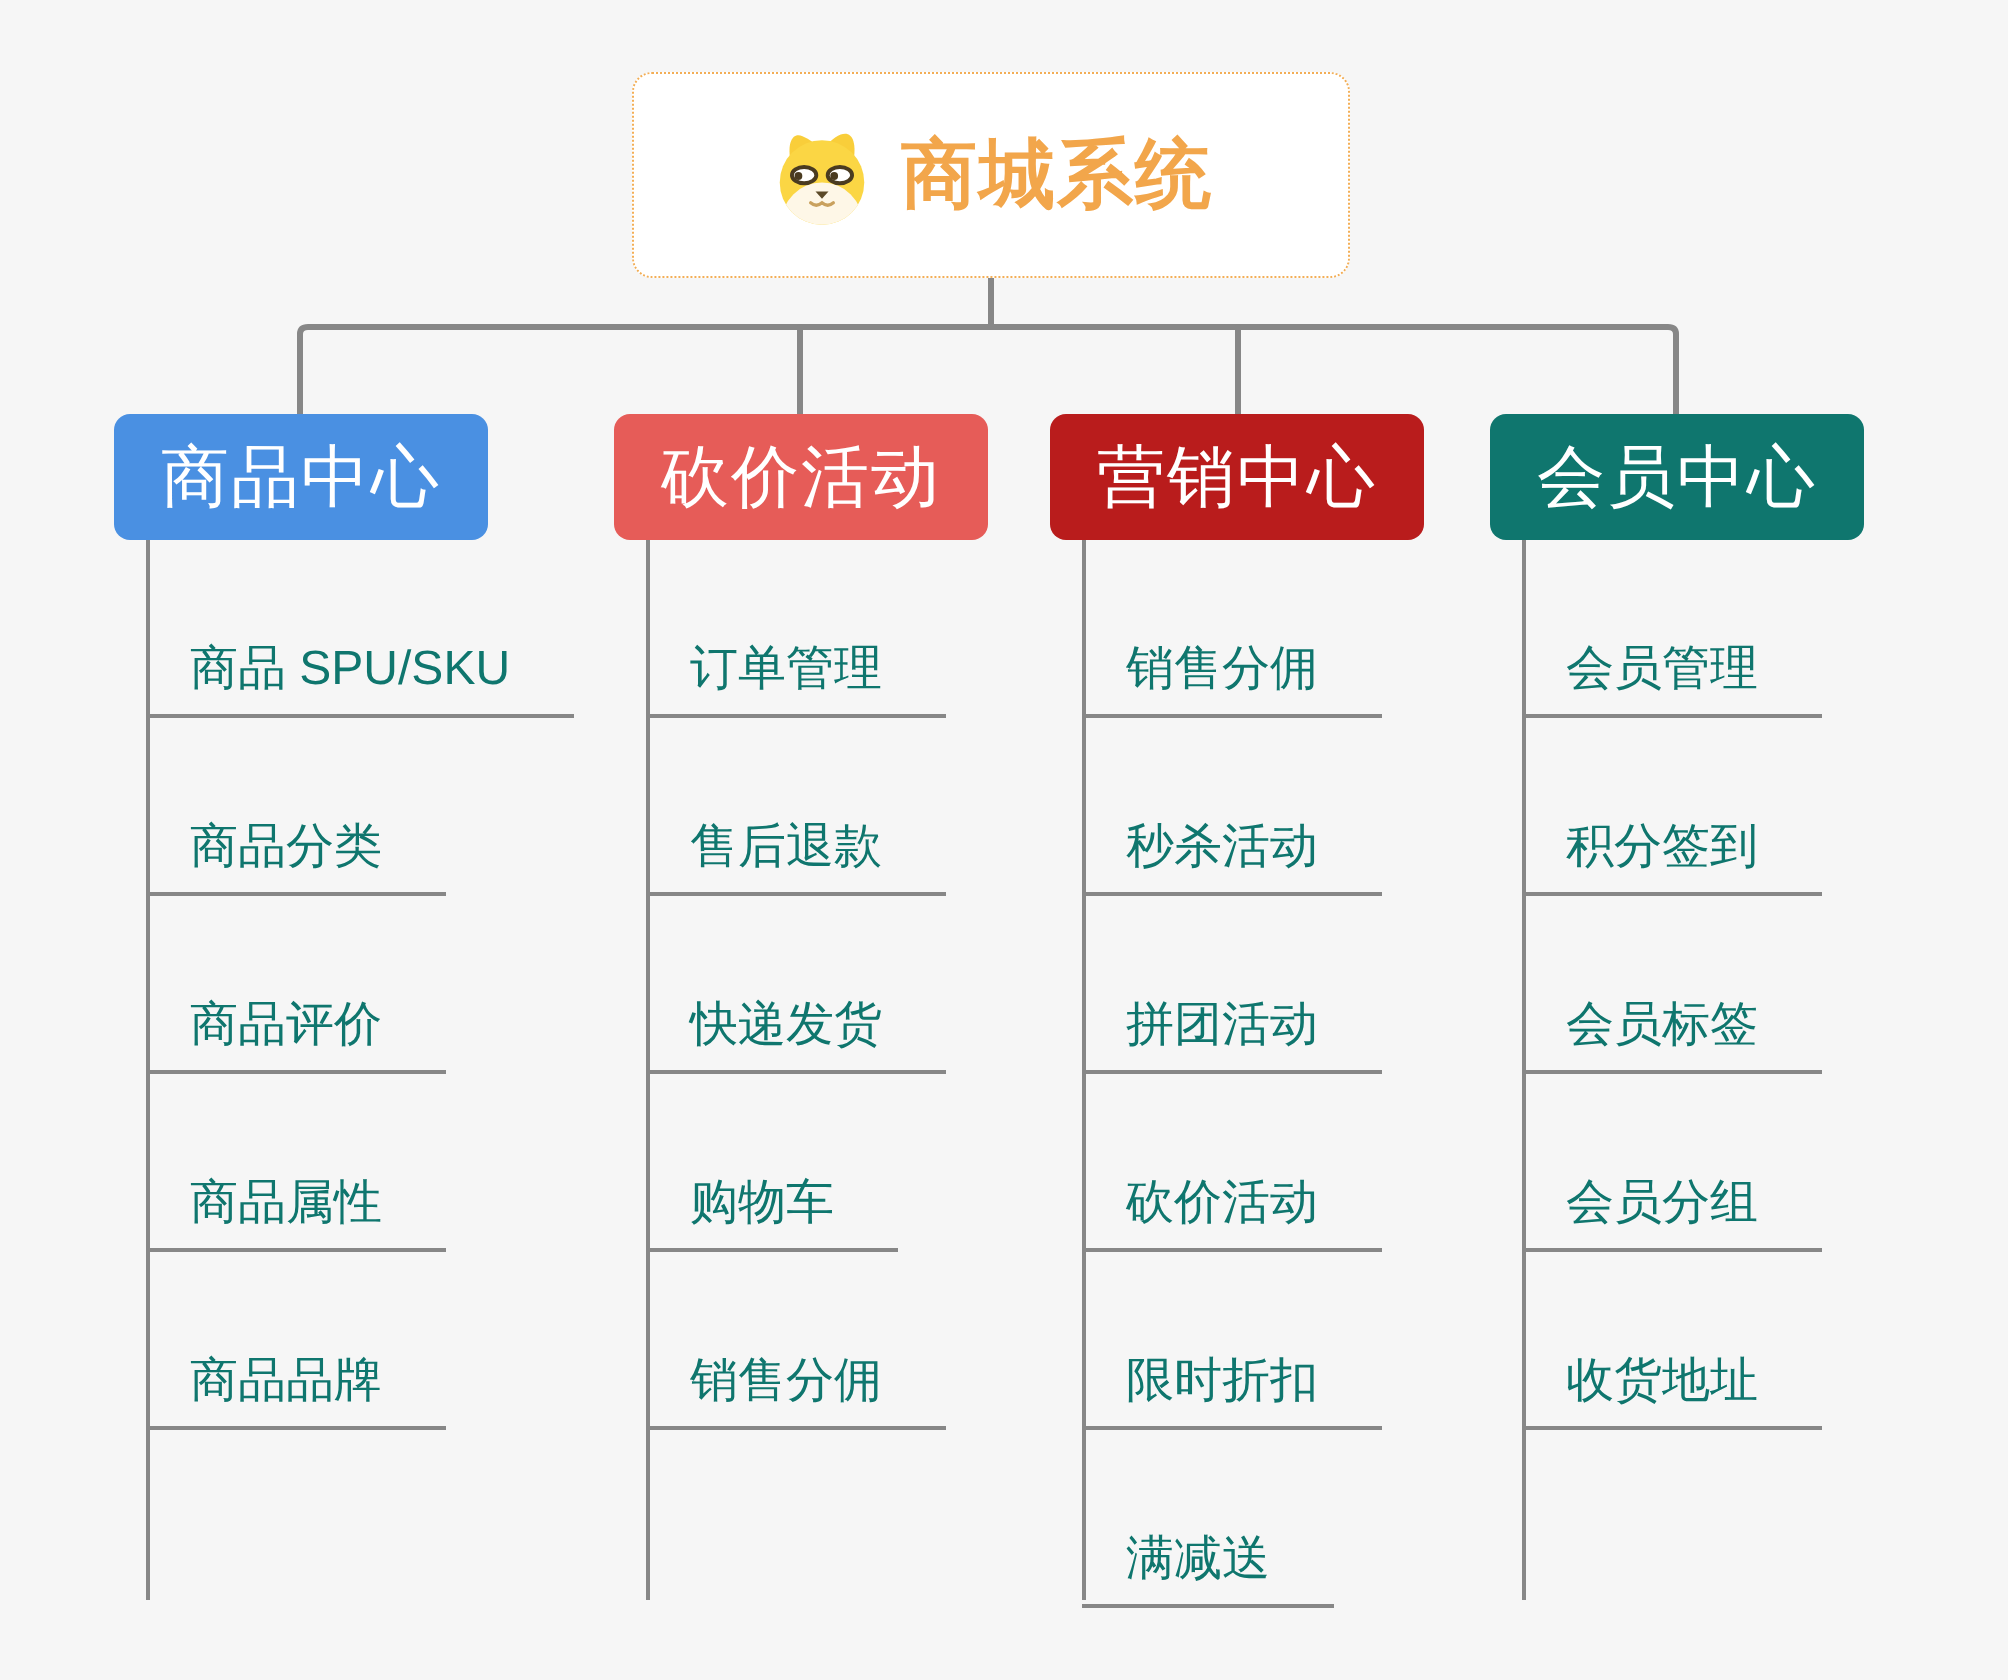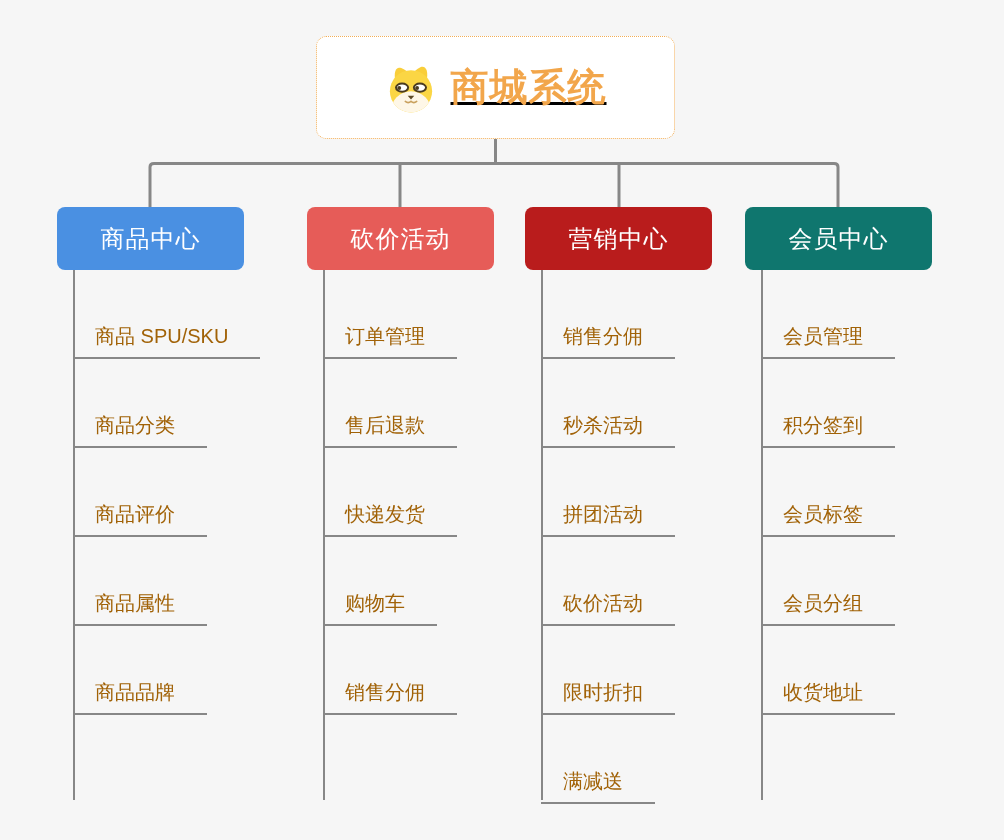--- a/index.html
+++ b/index.html
@@ -19,60 +19,59 @@
     width: 359px; height: 103px;
     box-sizing: border-box;
     background: #FFFFFF;
     border: 1px dotted #F3AE56;
     border-radius: 10px;
     display: flex;
     align-items: center;
     justify-content: center;
     gap: 14px;
     z-index: 2;
-    text-decoration: underline;
   }
   .root-title {
     font-size: 38px;
     font-weight: bold;
     color: #F2A64B;
     letter-spacing: 1px;
     white-space: nowrap;
   }
   .doge { width: 52px; height: 52px; flex: 0 0 auto; }
 
   .branch { position: absolute; top: 207px; width: 187px; z-index: 2; }
   .b0 { left: 57px; }
   .b1 { left: 307px; }
   .b2 { left: 525px; }
   .b3 { left: 745px; }
 
   .branch-header {
     height: 63px;
     border-radius: 8px;
     color: #FFFFFF;
-    font-size: 24px;
+    font-size: 34px;
     letter-spacing: 1px;
     display: flex;
     align-items: center;
     justify-content: center;
     white-space: nowrap;
   }
   .branch-items { position: relative; margin-left: 16px; }
   .vline {
     position: absolute;
     left: 0; top: 0;
     width: 2px; height: 530px;
     background: #878787;
   }
   .item { height: 89px; display: flex; align-items: flex-end; }
   .item:first-child { height: 85px; }
   .item-label {
-    font-size: 20px;
-    color: #a16207;
+    font-size: 24px;
+    color: #0f766e;
     padding: 0 32px 7px 22px;
     border-bottom: 2px solid var(--line, #878787);
     white-space: nowrap;
     text-align: right;
   }
 </style>
 </head>
 <body>
 
 <div id="canvas" style="background-color: rgb(246, 246, 246); --line: #878787;">

